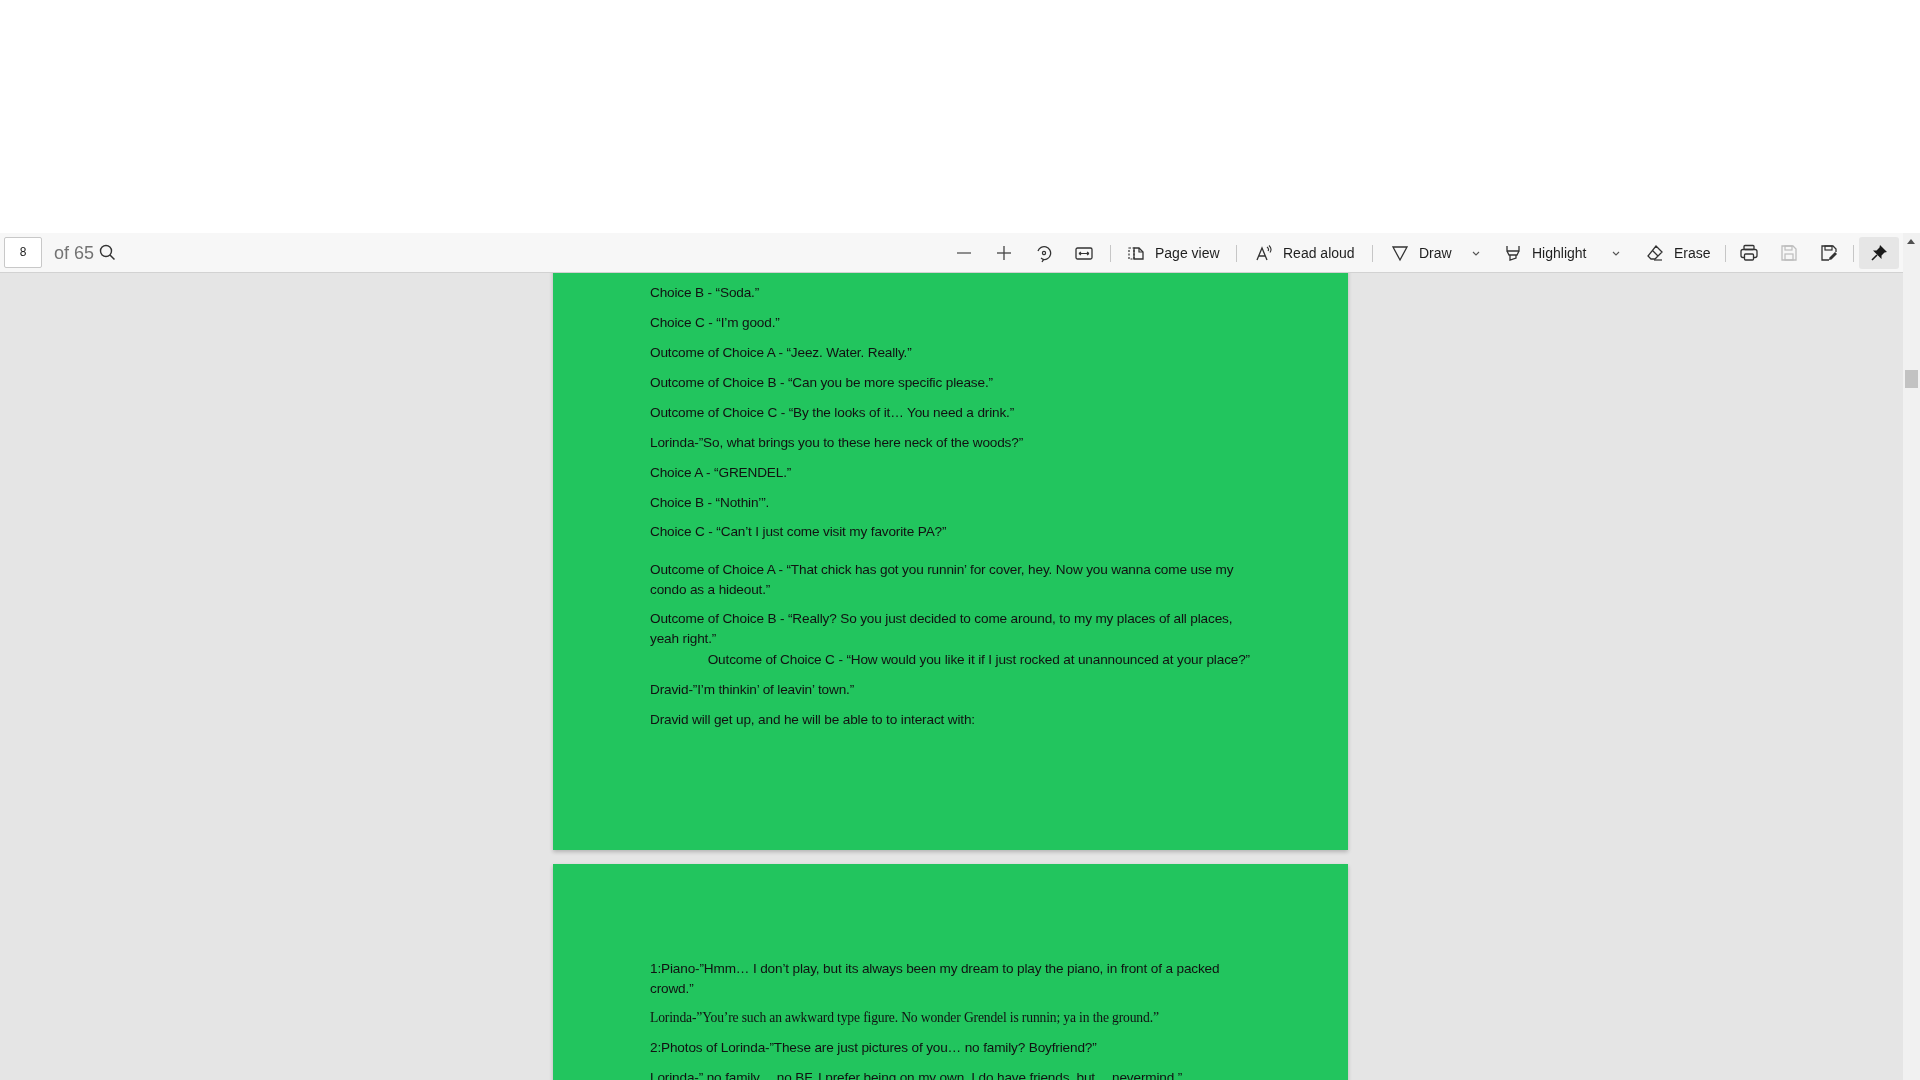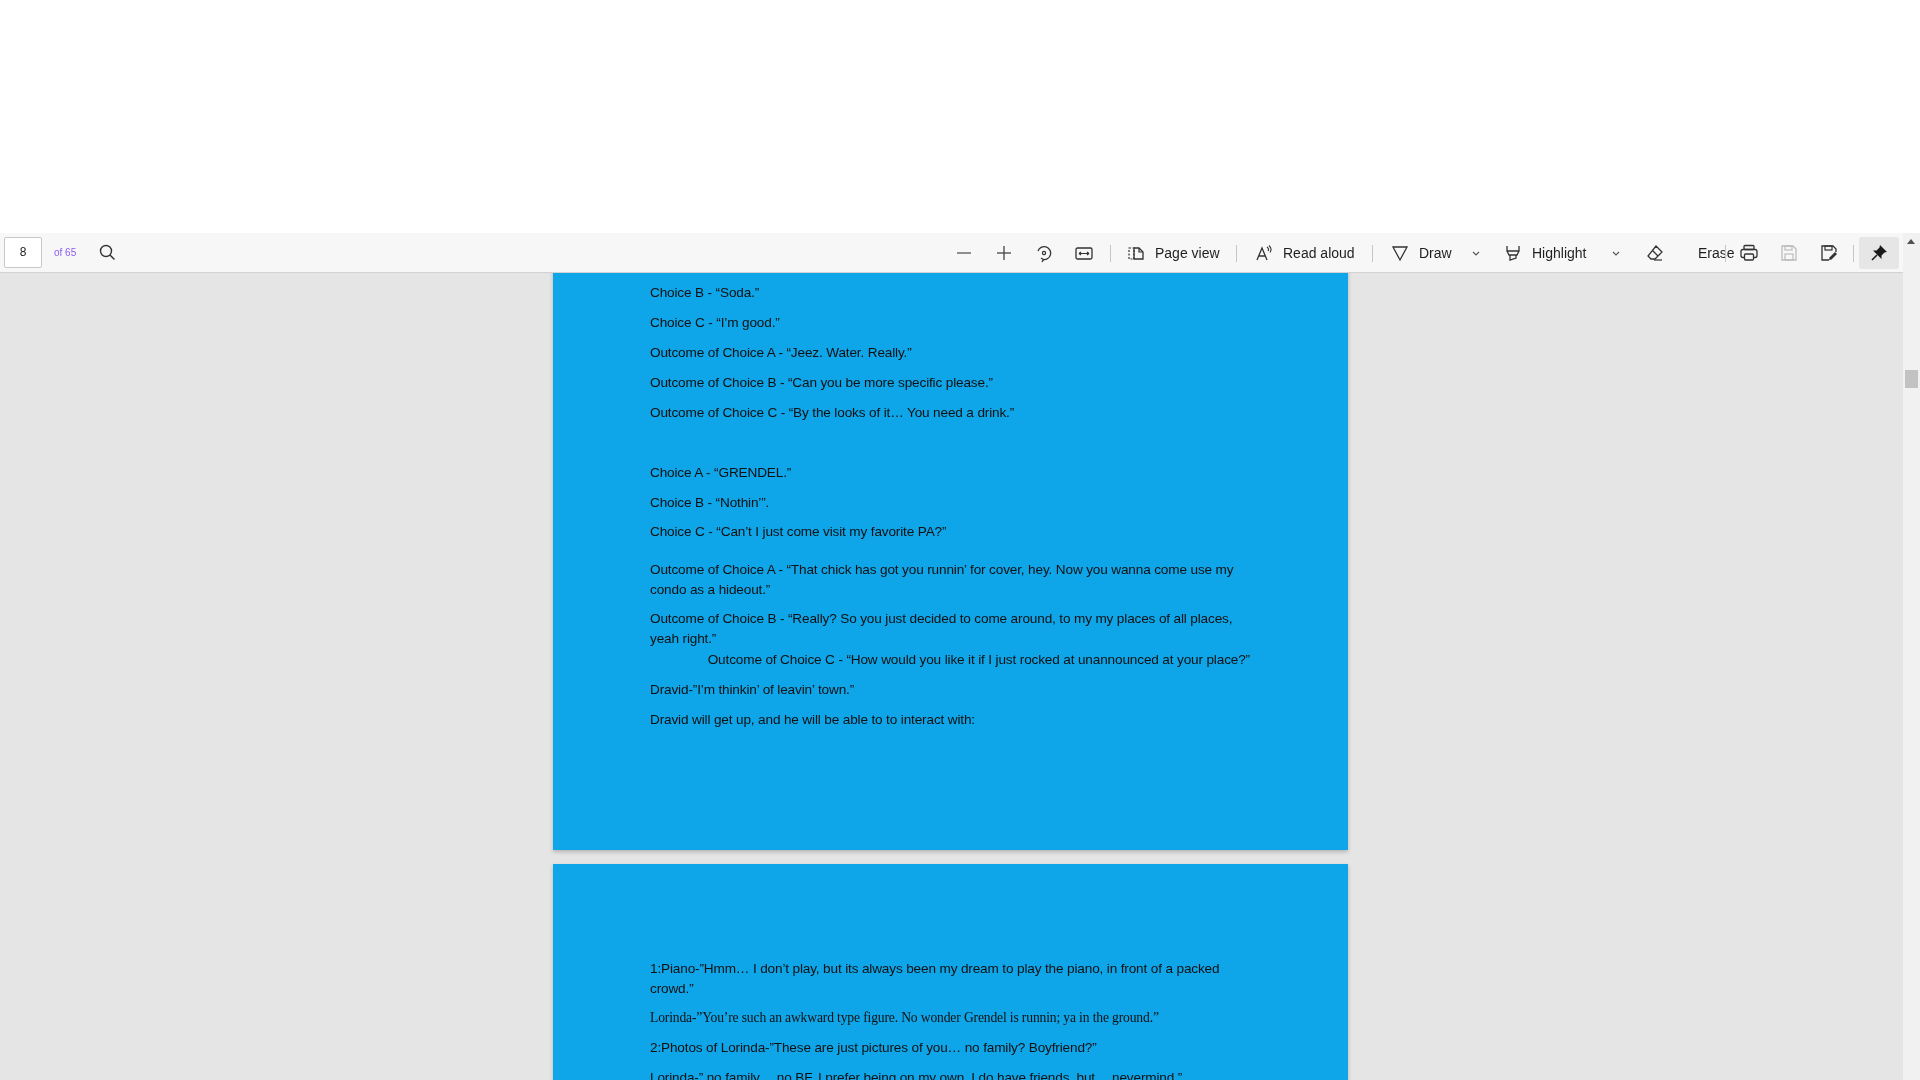--- a/index.html
+++ b/index.html
@@ -4,30 +4,30 @@
 <style>
   html, body { margin:0; padding:0; }
   body { width:1920px; height:1080px; overflow:hidden; background:#ffffff; position:relative;
          font-family:"Liberation Sans", "DejaVu Sans", sans-serif; }
   .top-blank { position:absolute; left:0; top:0; width:1920px; height:233px; background:#ffffff; }
   .toolbar { position:absolute; left:0; top:233px; width:1903px; height:40px; background:#f7f7f7;
              border-bottom:1px solid #d2d2d2; box-sizing:border-box; display:flex; align-items:center; }
   .page-input { position:absolute; left:4px; top:4px; width:38px; height:31px; box-sizing:border-box;
                 border:1px solid #c8c8c8; background:#fff; font-size:12px; color:#222; text-align:center;
                 line-height:29px; border-radius:2px; }
-  .page-of { position:absolute; left:54px; top:0; line-height:40px; font-size:10px; color:#8b5cf6; }
+  .page-of { position:absolute; left:54px; top:0; line-height:40px; font-size:18px; color:#737373; }
   .search-btn { position:absolute; left:96px; top:8px; width:24px; height:24px; }
   .tb-item { position:absolute; top:4px; height:32px; display:flex; align-items:center; font-size:14px; color:#1f1f1f; }
   .tb-item svg { display:block; }
   .tb-sep { position:absolute; top:12px; width:1px; height:17px; background:#c6c6c6; }
   .tb-label { margin-left:9px; }
   .pin-btn { position:absolute; left:1859px; top:4px; width:40px; height:32px; background:#e6e6e6; border-radius:3px;
              display:flex; align-items:center; justify-content:center; }
   .viewer { position:absolute; left:0; top:273px; width:1903px; height:807px; background:#e5e5e5; overflow:hidden; }
-  .page { position:absolute; left:553px; width:795px; background:#0ea5e9; box-shadow:0 2px 4px rgba(0,0,0,0.22); }
+  .page { position:absolute; left:553px; width:795px; background:#22c55e; box-shadow:0 2px 4px rgba(0,0,0,0.22); }
   .page1 { top:-40px; height:617px; }
   .page2 { top:591px; height:400px; }
   .para { position:absolute; left:97px; width:600px; font-size:13.6px; line-height:19.5px; color:#111;
           font-family:"Liberation Sans", "DejaVu Sans", sans-serif; letter-spacing:-0.15px; }
   .scrollbar { position:absolute; left:1903px; top:233px; width:17px; height:847px; background:#f1f1f1; }
   .scroll-up { position:absolute; left:4px; top:6px; width:0; height:0; border-left:4px solid transparent;
                border-right:4px solid transparent; border-bottom:5px solid #505050; }
   .scroll-thumb { position:absolute; left:2px; top:137px; width:13px; height:18px; background:#c2c2c2; }
 </style>
 </head>
@@ -107,21 +107,21 @@
       <path d="M4 3 V8 H16 V3 M4 8 L6 12 H14 L16 8 M7 12 V17 L13 15 V12" fill="none" stroke="#333" stroke-width="1.3"></path>
     </svg>
     <span class="tb-label">Highlight</span>
   </div>
   <div class="tb-item" style="left:1608px;">
     <svg width="16" height="16" viewBox="0 0 16 16">
       <path d="M5 7 L8 10 L11 7" fill="none" stroke="#555" stroke-width="1.1"></path>
     </svg>
   </div>
 
-  <div class="tb-item" style="left:1645px;gap:24px;">
+  <div class="tb-item" style="left:1645px;">
     <svg width="20" height="20" viewBox="0 0 20 20">
       <path d="M11 3 L17 9 L10 16 H6 L3 13 Z M7 7 L13 13" fill="none" stroke="#333" stroke-width="1.3"></path>
       <line x1="9" y1="17" x2="17" y2="17" stroke="#333" stroke-width="1.2"></line>
     </svg>
     <span class="tb-label">Erase</span>
   </div>
   <div class="tb-sep" style="left:1725px;"></div>
 
   <div class="tb-item" style="left:1738px;">
     <svg width="22" height="22" viewBox="0 0 22 22">
@@ -154,20 +154,21 @@
   </div>
 </div>
 
 <div class="viewer">
   <div class="page page1">
     <div class="para" style="top:50px;">Choice B - “Soda.”</div>
     <div class="para" style="top:80px;">Choice C - “I’m good.”</div>
     <div class="para" style="top:110px;">Outcome of Choice A - “Jeez. Water. Really.”</div>
     <div class="para" style="top:170px;">Outcome of Choice C - “By the looks of it… You need a drink.”</div>
     <div class="para" style="top:140px;">Outcome of Choice B - “Can you be more specific please.”</div>
+    <div class="para" style="top:200px;">Lorinda-”So, what brings you to these here neck of the woods?”</div>
     <div class="para" style="top:230px;">Choice A - “GRENDEL.”</div>
     <div class="para" style="top:260px;">Choice B - “Nothin’”.</div>
     <div class="para" style="top:289px;">Choice C - “Can’t I just come visit my favorite PA?”</div>
     <div class="para" style="top:327px;">Outcome of Choice A - “That chick has got you runnin’ for cover, hey. Now you wanna come use my condo as a hideout.”</div>
     <div class="para" style="top:376px;">Outcome of Choice B - “Really? So you just decided to come around, to my my places of all places, yeah right.”</div>
     <div class="para" style="top:417px;text-align:right;">Outcome of Choice C - “How would you like it if I just rocked at unannounced at your place?”</div>
     <div class="para" style="top:447px;">Dravid-”I’m thinkin’ of leavin’ town.”</div>
     <div class="para" style="top:477px;">Dravid will get up, and he will be able to to interact with:</div>
   </div>
 

